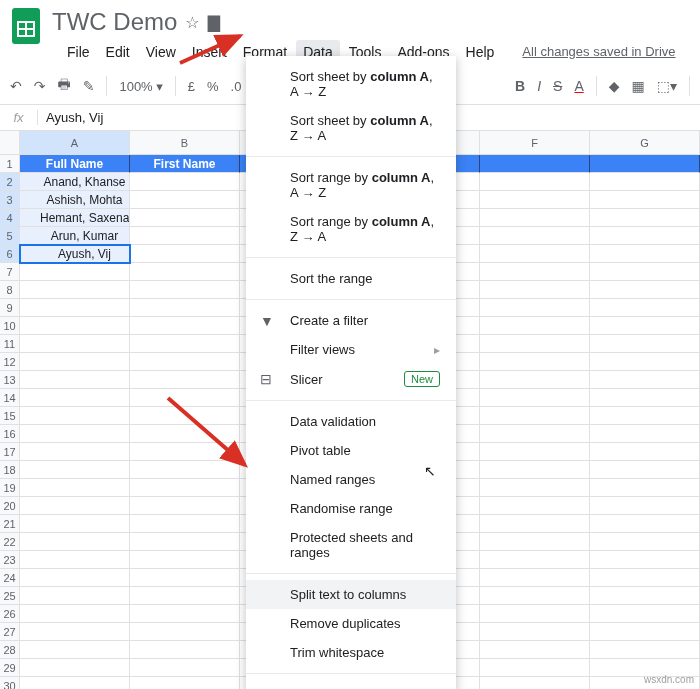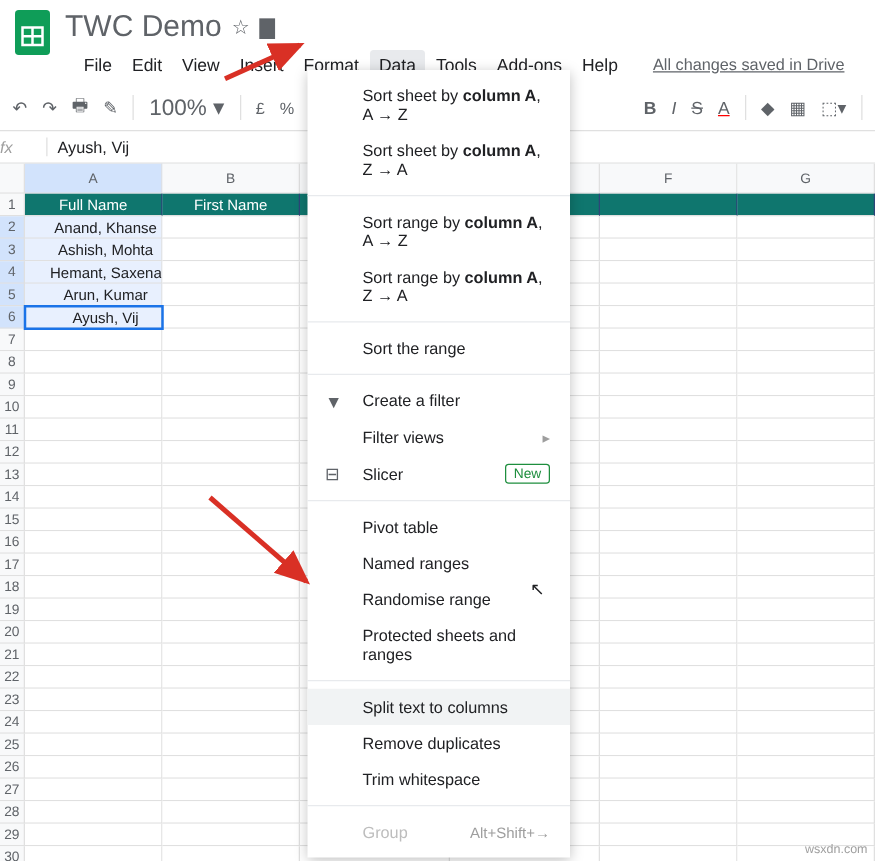--- a/index.html
+++ b/index.html
@@ -73,34 +73,35 @@
     color: #5f6368;
     font-size: 14px;
     margin-top: 4px;
   }
   .toolbar .sep {
     width: 1px;
     height: 20px;
     background: #e0e0e0;
   }
   .toolbar .zoom {
-    font-size: 18px;
+    font-size: 13px;
   }
   .toolbar .currency {
     font-size: 13px;
   }
   .tb-icon { cursor: pointer; }
   .fxbar {
     display: flex;
     align-items: center;
     border-bottom: 1px solid #e0e0e0;
     height: 26px;
   }
   .fxlabel {
     width: 38px;
+    text-align: center;
     font-style: italic;
     color: #9e9e9e;
     border-right: 1px solid #e0e0e0;
     font-size: 13px;
   }
   .fxval {
     padding-left: 8px;
     font-size: 13px;
   }
   .sheet {
@@ -159,23 +160,23 @@
     border-right: 1px solid #e0e0e0;
     border-bottom: 1px solid #e0e0e0;
     font-size: 12px;
     line-height: 18px;
     text-align: center;
     background: #fff;
     white-space: nowrap;
     overflow: hidden;
   }
   .cell.hdr {
-    background: #0f766e;
+    background: #3b82f6;
     color: #fff;
-    font-weight: normal;
+    font-weight: bold;
     border-right: 1px solid #2d4578;
   }
   .cell.selA {
     background: #e8f0fe;
     padding-left: 20px;
   }
   .cell.active {
     outline: 2px solid #1a73e8;
     outline-offset: -1px;
     position: relative;
@@ -647,20 +648,23 @@
     <span>Filter views</span>
       <span class="sub">▸</span>
   </div>
   <div class="dd-item">
     <span class="icon">⊟</span>
     <span>Slicer</span>
     <span class="new-badge">New</span>
   </div>
   <div class="dd-sep"></div>
   <div class="dd-item">
+      <span>Data validation</span>
+    </div>
+  <div class="dd-item">
       <span>Pivot table</span>
     </div>
   <div class="dd-item">
       <span>Named ranges</span>
     </div>
   <div class="dd-item">
       <span>Randomise range</span>
     </div>
   <div class="dd-item">
       <span>Protected sheets and ranges</span>

